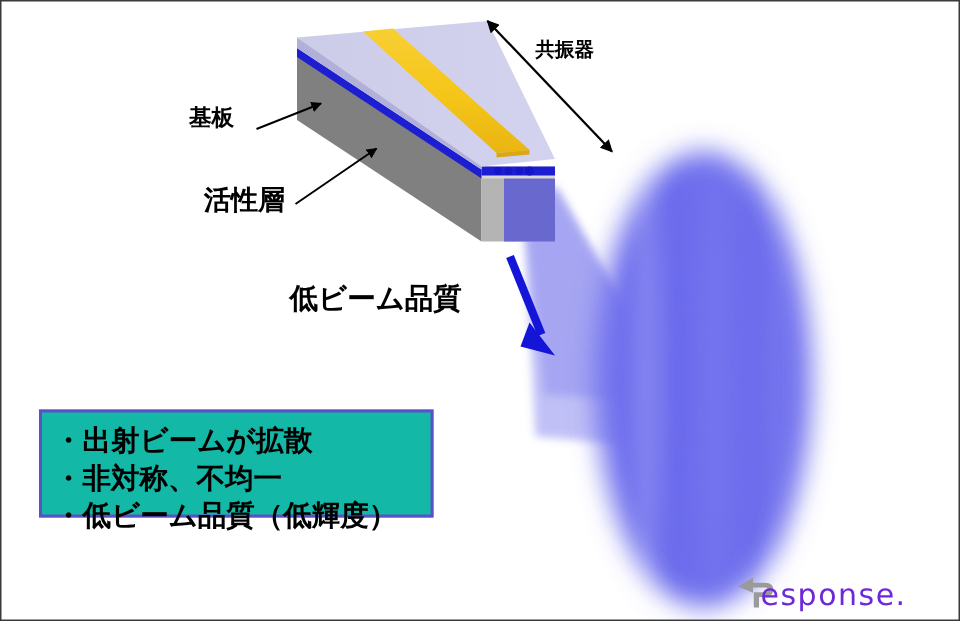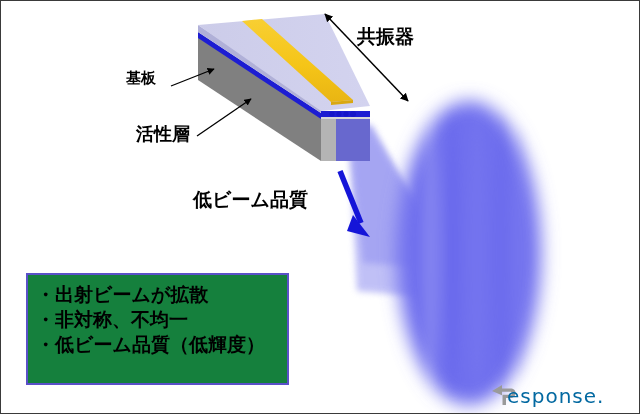--- a/index.html
+++ b/index.html
@@ -41,35 +41,35 @@
     font-size: 15px;
   }
   #label-active-layer {
     left: 135px;
     top: 124px;
     font-size: 18px;
   }
   #label-resonator {
     left: 356px;
     top: 26px;
-    font-size: 19px;
+    font-size: 13px;
   }
   #label-beam-direction {
     left: 192px;
     top: 189px;
     font-size: 19px;
   }
   #callout-box {
     position: absolute;
     left: 25px;
     top: 272px;
     width: 263px;
-    height: 112px;
+    height: 72px;
     border: 2px solid #5a50c8;
-    background: #15803d;
+    background: #14b8a6;
     box-sizing: border-box;
     padding: 7px 0 0 8px;
   }
   .bullet-line {
     color: #000000;
     font-weight: bold;
     font-size: 19px;
     line-height: 25px;
     white-space: nowrap;
   }
@@ -78,21 +78,21 @@
     left: 487px;
     top: 381px;
     width: 140px;
     height: 26px;
   }
   #wm-text {
     position: absolute;
     left: 19px;
     top: 2px;
     font-size: 20px;
-    color: #0369a1;
+    color: #6d28d9;
     letter-spacing: 1px;
     font-family: "DejaVu Sans", "Liberation Sans", sans-serif;
   }
 </style>
 </head>
 <body>
 
 <div id="stage">
 
   <svg id="artwork" viewBox="0 0 640 414">

